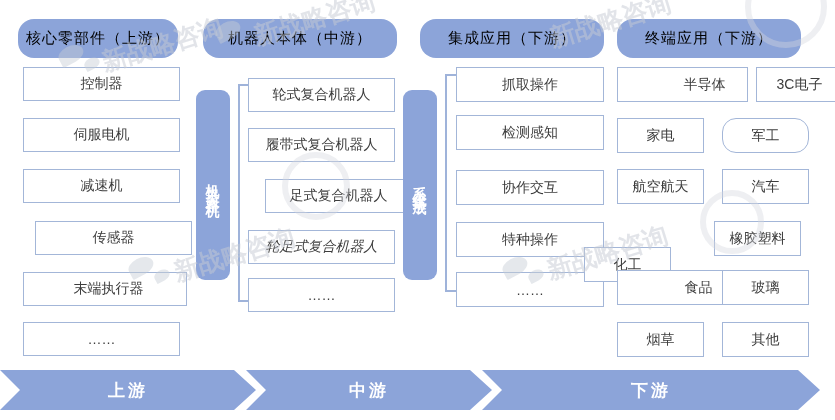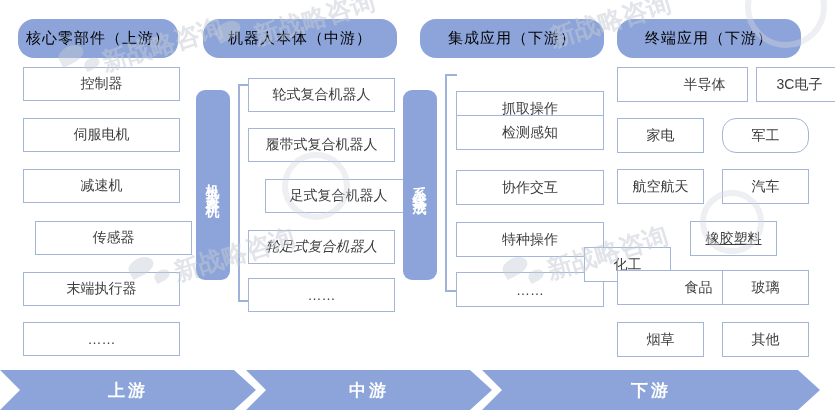--- a/index.html
+++ b/index.html
@@ -54,52 +54,52 @@
 
   <div class="hdr" style="left:18px;width:160px;">核心零部件（上游）</div>
   <div class="hdr" style="left:203px;width:194px;">机器人本体（中游）</div>
   <div class="hdr" style="left:420px;width:184px;">集成应用（下游）</div>
   <div class="hdr" style="left:617px;width:184px;">终端应用（下游）</div>
 
   <div class="box" style="left:23px;top:67px;width:155px;height:32px;">控制器</div>
   <div class="box" style="left:23px;top:118px;width:155px;height:32px;">伺服电机</div>
   <div class="box" style="left:23px;top:169px;width:155px;height:32px;">减速机</div>
   <div class="box" style="left:23px;top:221px;width:155px;height:32px;margin-left:12px;">传感器</div>
-  <div class="box" style="left:23px;top:272px;width:155px;height:32px;">末端执行器</div>
+  <div class="box" style="left:23px;top:272px;width:155px;height:32px;padding-left:7px;">末端执行器</div>
   <div class="box" style="left:23px;top:322px;width:155px;height:32px;">……</div>
 
   <div class="vbar" style="left:196px;top:90px;height:190px;">机器人整机</div>
   <div class="bracket" style="left:238px;top:84px;height:214px;"></div>
 
   <div class="box" style="left:248px;top:78px;width:145px;height:32px;">轮式复合机器人</div>
   <div class="box" style="left:248px;top:128px;width:145px;height:32px;">履带式复合机器人</div>
   <div class="box" style="left:248px;top:179px;width:145px;height:32px;margin-left:17px;">足式复合机器人</div>
   <div class="box" style="left:248px;top:230px;width:145px;height:32px;font-style:italic;">轮足式复合机器人</div>
   <div class="box" style="left:248px;top:278px;width:145px;height:32px;">……</div>
 
   <div class="vbar" style="left:403px;top:90px;height:190px;">系统集成</div>
   <div class="bracket" style="left:445px;top:74px;height:214px;"></div>
 
-  <div class="box" style="left:456px;top:67px;width:146px;height:33px;margin-top:24px;">抓取操作</div>
+  <div class="box" style="left:456px;top:67px;width:146px;height:33px;">抓取操作</div>
   <div class="box" style="left:456px;top:115px;width:146px;height:33px;">检测感知</div>
   <div class="box" style="left:456px;top:170px;width:146px;height:33px;">协作交互</div>
   <div class="box" style="left:456px;top:222px;width:146px;height:33px;">特种操作</div>
   <div class="box" style="left:456px;top:272px;width:146px;height:33px;">……</div>
 
   <div class="box" style="left:617px;top:67px;width:85px;height:33px;padding-left:44px;">半导体</div>
   <div class="box" style="left:617px;top:118px;width:85px;height:33px;">家电</div>
   <div class="box" style="left:617px;top:169px;width:85px;height:33px;">航空航天</div>
   <div class="box" style="left:584px;top:221px;width:85px;height:33px;margin-top:26px;">化工</div>
   <div class="box" style="left:617px;top:270px;width:85px;height:33px;padding-left:38px;">食品</div>
   <div class="box" style="left:617px;top:322px;width:85px;height:33px;">烟草</div>
 
   <div class="box" style="left:756px;top:67px;width:85px;height:33px;">3C电子</div>
   <div class="box" style="left:722px;top:118px;width:85px;height:33px;border-radius:14px;">军工</div>
   <div class="box" style="left:722px;top:169px;width:85px;height:33px;">汽车</div>
-  <div class="box" style="left:690px;top:221px;width:85px;height:33px;text-decoration:underline;">橡胶塑料</div>
+  <div class="box" style="left:714px;top:221px;width:85px;height:33px;">橡胶塑料</div>
   <div class="box" style="left:722px;top:270px;width:85px;height:33px;">玻璃</div>
   <div class="box" style="left:722px;top:322px;width:85px;height:33px;">其他</div>
 
   <div class="arrow" style="left:0px;width:256px;">上游</div>
   <div class="arrow" style="left:246px;width:246px;">中游</div>
   <div class="arrow" style="left:482px;width:338px;">下游</div>
 
   <div class="wm-blob" style="left:58px;top:46px;"></div>
   <div class="wm-blob" style="left:84px;top:58px;width:16px;height:11px;"></div>
   <div class="wm-text" style="left:100px;top:28px;">新战略咨询</div>

